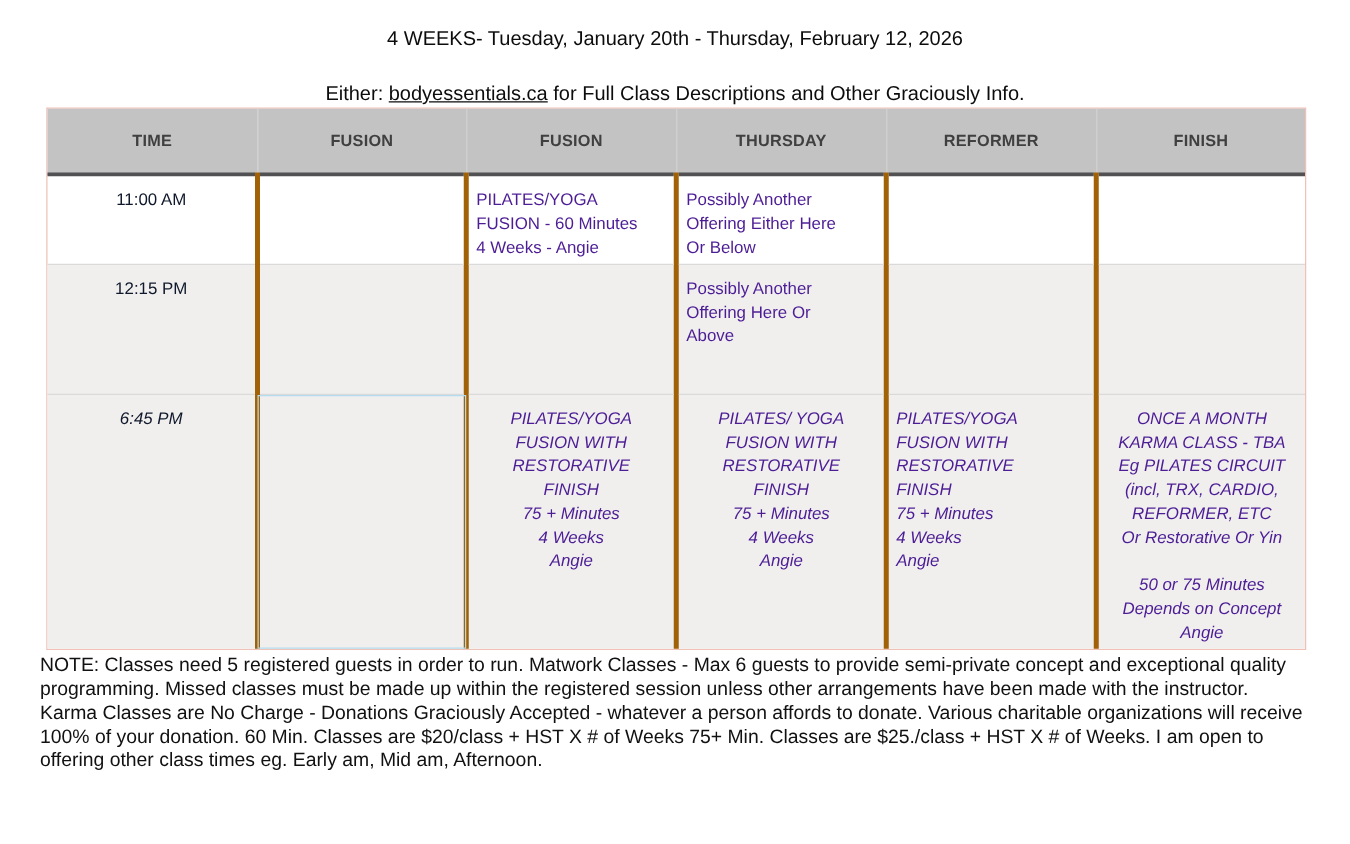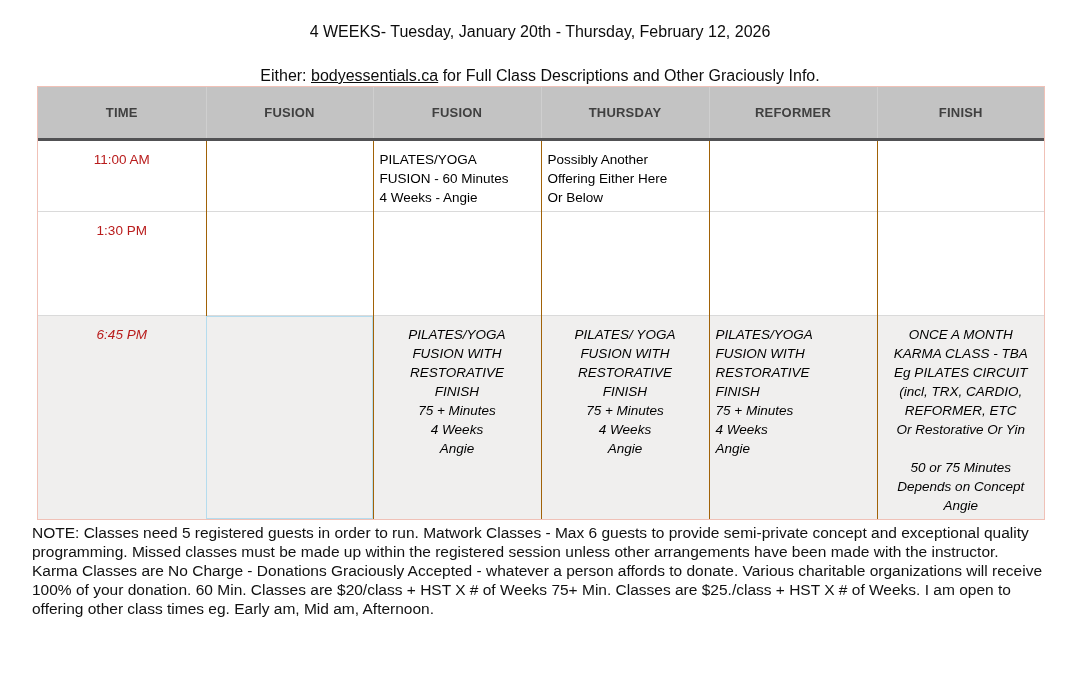--- a/index.html
+++ b/index.html
@@ -52,31 +52,31 @@
     color: #404040;
   }
   th:first-child { border-left: none; }
   td {
     vertical-align: top;
     box-sizing: border-box;
     padding: 9px 6px 4px 6px;
     font-size: 13.5px;
     line-height: 19px;
     white-space: pre-line;
-    border-left: 1px solid #a16207;
-    color: #000000;
+    border-left: 4px solid #a16207;
+    color: #4c1d95;
   }
   td:first-child { border-left: none; }
   tbody tr + tr td { border-top: 1px solid #dadada; }
   tr.row-0 td { height: 72px; }
   tr.row-1 td { height: 104px; }
   tr.row-2 td { height: 104px; }
   tr.row-3 td { height: 196px; font-style: italic; }
   tr.shaded td { background: #f0efee; }
-  td.time-cell { text-align: center; color: #b91c1c; }
+  td.time-cell { text-align: center; color: #0f172a; }
   td.align-center { text-align: center; }
   td.align-left { text-align: left; }
   td.selected-cell {
     outline: 1px solid #b5dcee;
     outline-offset: -1px;
   }
   .note {
     margin: 3px 33px 0 32px;
     font-size: 15.5px;
     line-height: 19px;
@@ -116,25 +116,27 @@
         <td class="align-left"></td>
         <td class="align-left">PILATES/YOGA
 FUSION - 60 Minutes
 4 Weeks - Angie</td>
         <td class="align-left">Possibly Another
 Offering Either Here
 Or Below</td>
         <td class="align-left"></td>
         <td class="align-left"></td>
       </tr>
-      <tr class="row-2">
-        <td class="time-cell">1:30 PM</td>
+      <tr class="row-1 shaded">
+        <td class="time-cell">12:15 PM</td>
         <td class="align-left"></td>
         <td class="align-left"></td>
-        <td class="align-left"></td>
+        <td class="align-left">Possibly Another
+Offering Here Or
+Above</td>
         <td class="align-left"></td>
         <td class="align-left"></td>
       </tr>
       <tr class="row-3 shaded">
         <td class="time-cell">6:45 PM</td>
         <td class="align-left selected-cell"></td>
         <td class="align-center">PILATES/YOGA
 FUSION WITH
 RESTORATIVE
 FINISH

